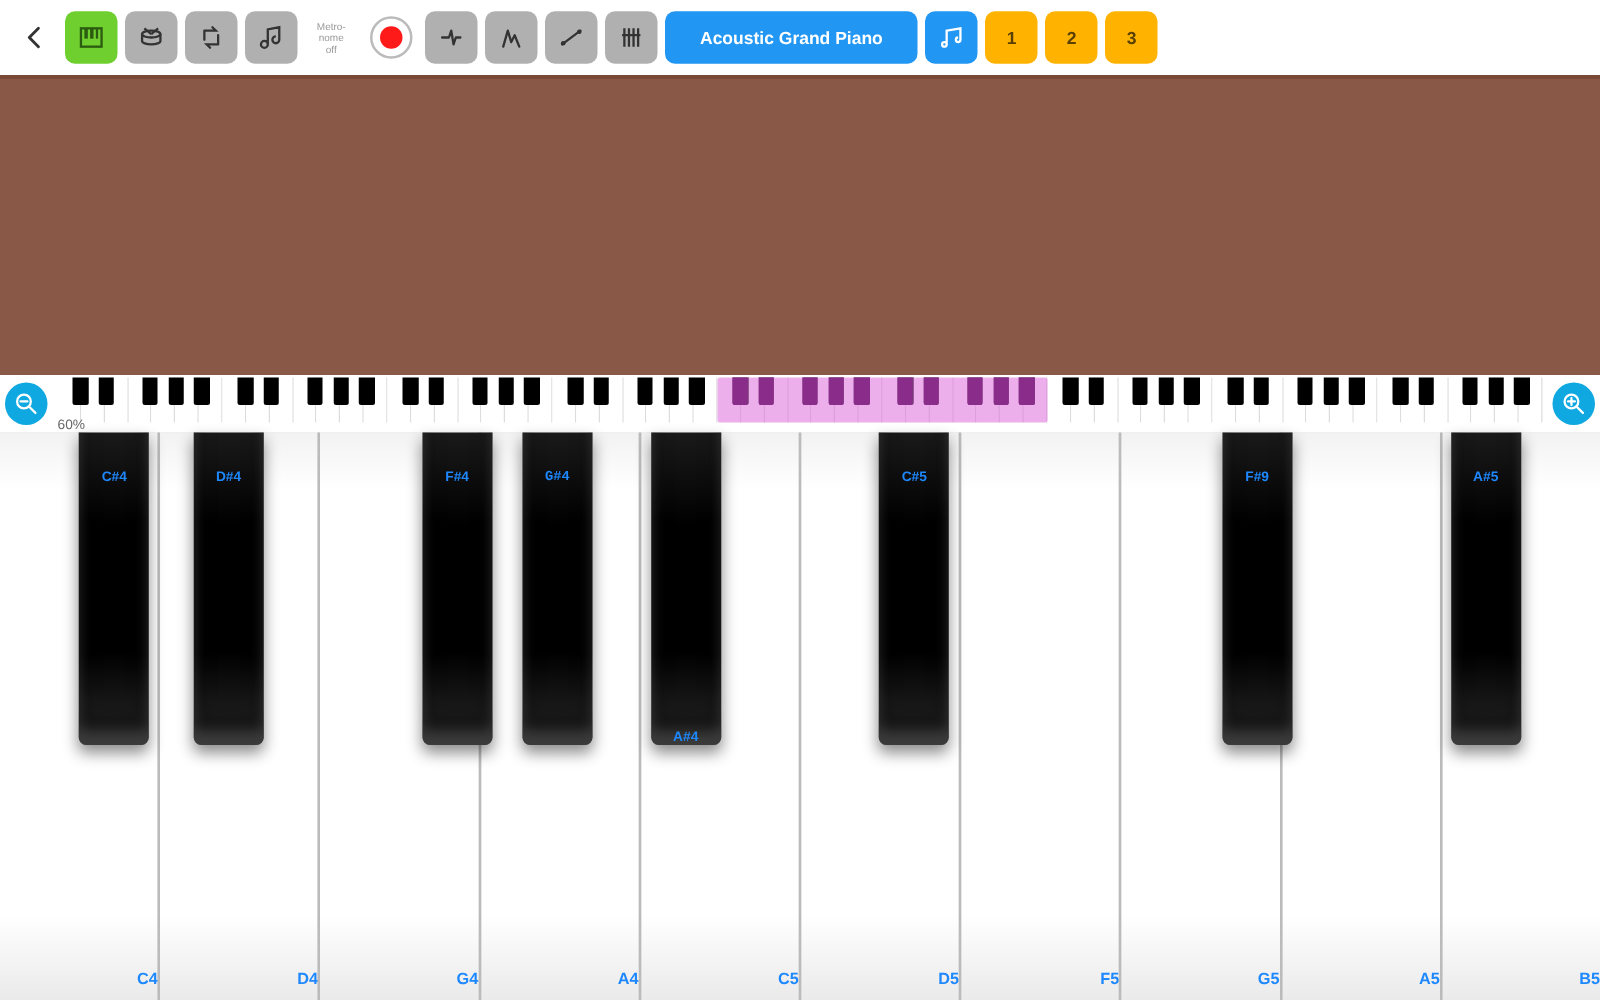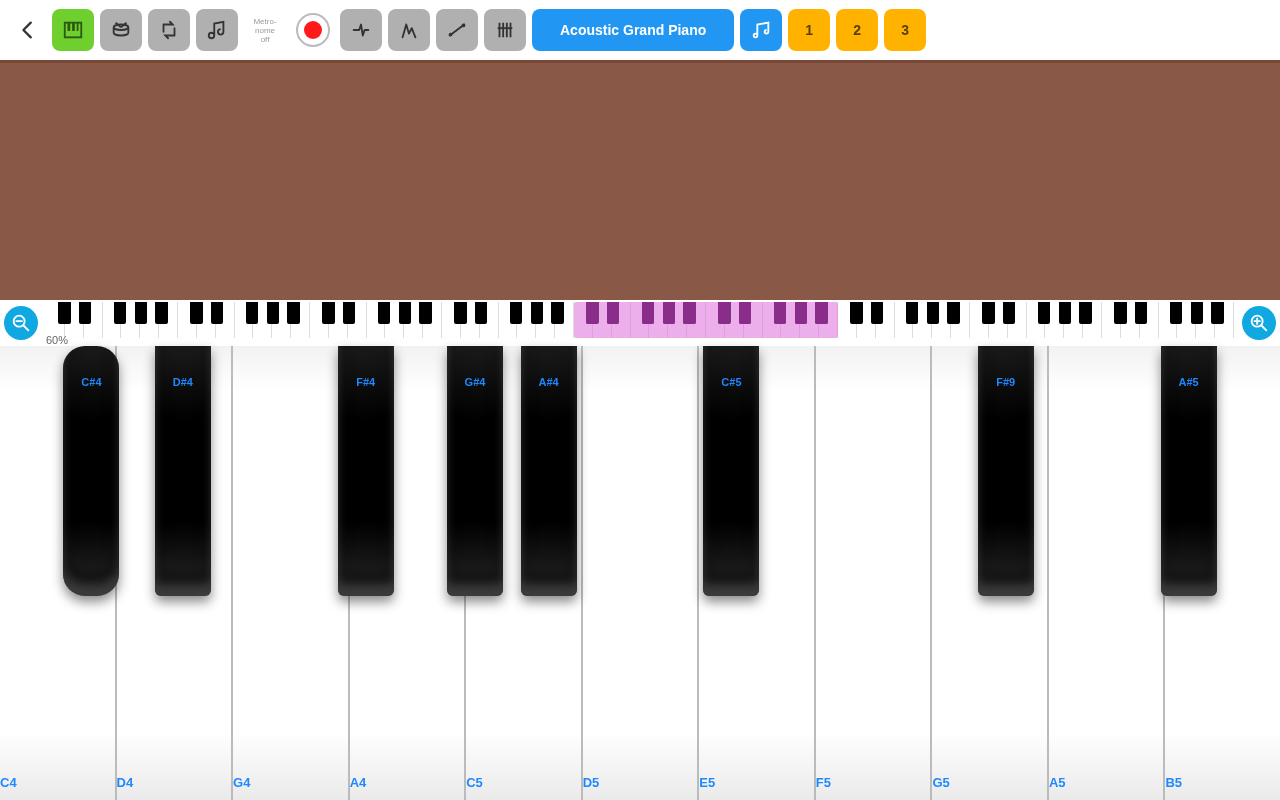--- a/index.html
+++ b/index.html
@@ -31,21 +31,21 @@
   .zoom-pct{position:absolute;left:46px;bottom:0px;font-size:11px;color:#666;z-index:5;}
   .mini-wrap{position:absolute;left:46px;right:46px;top:2px;height:36px;}
   .mk-w{position:absolute;top:0;bottom:0;background:#fff;border-right:1px solid #ddd;}
   .mk-b{position:absolute;top:0;height:62%;background:#000;border-radius:0 0 2px 2px;}
   .mini-hl{position:absolute;top:0;height:100%;background:rgba(220,110,220,0.55);z-index:2;border-radius:2px;}
   .mini-hl .mk-b{background:#8a2d8a;}
 
   
   .kbd{position:relative;height:454px;background:#ddd;}
   .white-row{position:absolute;inset:0;display:flex;}
-  .wkey{flex:1;position:relative;background:linear-gradient(#f2f2f2,#ffffff 10%,#ffffff 85%,#eaeaea);border-left:2px solid #bbb;display:flex;align-items:flex-end;justify-content:flex-start;cursor:pointer;}
+  .wkey{flex:1;position:relative;background:linear-gradient(#f2f2f2,#ffffff 10%,#ffffff 85%,#eaeaea);border-left:2px solid #bbb;display:flex;align-items:flex-end;justify-content:flex-end;cursor:pointer;}
   .wkey:first-child{border-left:none;}
   .wkey-label{font-size:13px;font-weight:bold;color:#1e88ff;margin-bottom:10px;}
   .black-row{position:absolute;inset:0;pointer-events:none;}
   .bkey{position:absolute;top:0;width:56px;height:250px;background:linear-gradient(#1a1a1a,#000 30%,#000 70%,#2a2a2a);border-radius:0 0 6px 6px;box-shadow:0 6px 12px rgba(0,0,0,0.45), inset 0 -12px 10px rgba(255,255,255,0.18), inset 0 -20px 16px rgba(0,0,0,0.6);cursor:pointer;pointer-events:auto;display:flex;justify-content:center;}
   .bkey-label{font-size:11px;font-weight:bold;color:#1e88ff;margin-top:30px;}
 </style>
 </head>
 <body>
 
 <div class="toolbar">
@@ -292,49 +292,46 @@
       <div class="wkey">
         <div class="wkey-label">A4</div>
       </div>
       <div class="wkey">
         <div class="wkey-label">C5</div>
       </div>
       <div class="wkey">
         <div class="wkey-label">D5</div>
       </div>
       <div class="wkey">
-        <div class="wkey-label">E5</div>
-      </div>
-      <div class="wkey">
         <div class="wkey-label">F5</div>
       </div>
       <div class="wkey">
         <div class="wkey-label">G5</div>
       </div>
       <div class="wkey">
         <div class="wkey-label">A5</div>
       </div>
       <div class="wkey">
         <div class="wkey-label">B5</div>
       </div>
     </div>
   <div class="black-row" id="black-row">
-      <div class="bkey" style="left: 63.4286px; border-radius: 22px;">
+      <div class="bkey" style="left: 63.4286px;">
         <div class="bkey-label">C#4</div>
       </div>
       <div class="bkey" style="left: 154.857px;">
         <div class="bkey-label">D#4</div>
       </div>
       <div class="bkey" style="left: 337.714px;">
         <div class="bkey-label">F#4</div>
       </div>
-      <div class="bkey" style="left: 447px;">
+      <div class="bkey" style="left: 418px; font-family: Liberation Mono, monospace;">
         <div class="bkey-label">G#4</div>
       </div>
-      <div class="bkey" style="left: 520.571px;">
+      <div class="bkey" style="left: 520.571px; align-items: flex-end;">
         <div class="bkey-label">A#4</div>
       </div>
       <div class="bkey" style="left: 703.429px;">
         <div class="bkey-label">C#5</div>
       </div>
       <div class="bkey" style="left: 977.714px;">
         <div class="bkey-label">F#9</div>
       </div>
       <div class="bkey" style="left: 1160.57px;">
         <div class="bkey-label">A#5</div>

